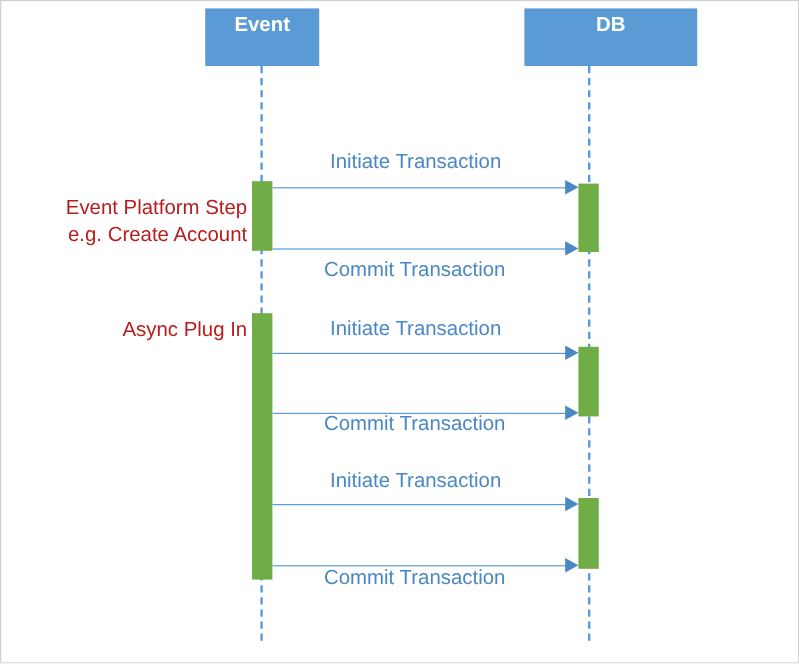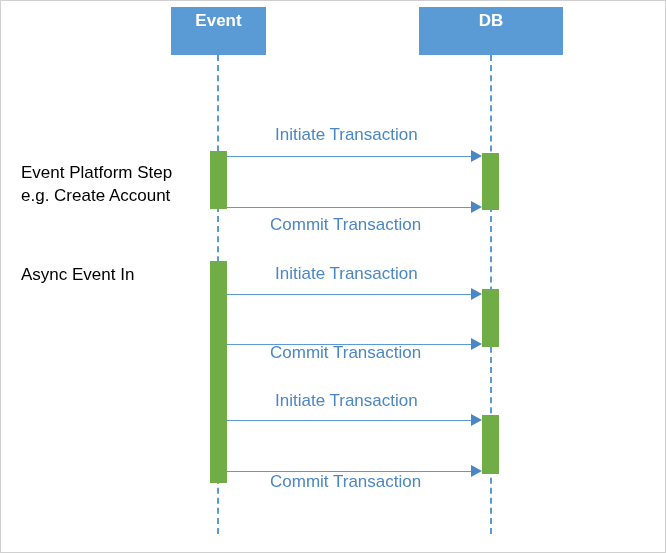--- a/index.html
+++ b/index.html
@@ -74,53 +74,54 @@
     color: #4A87C4;
     font-size: 17px;
     line-height: 20px;
     white-space: nowrap;
     text-align: right;
   }
 
   
   .side-label {
     position: absolute;
-    color: #000000;
+    color: #b91c1c;
     font-size: 17px;
     line-height: 23px;
+    text-align: right;
     white-space: pre-line;
   }
 </style>
 </head>
 <body>
 
 <div id="canvas">
 
   <div class="actor-box" style="left:170px; top:6px; width:95px; height:48px;">
     <span><span>Event</span><br></span>
   </div>
 
-  <div class="actor-box" style="left:418px; top:6px; width:144px; height:48px;">
+  <div class="actor-box" style="left:436px; top:6px; width:144px; height:48px;">
     <span><span>DB</span><br></span>
   </div>
 
   <div class="lifeline" style="left:216px; top:54px; height:479px;"></div>
   <div class="lifeline" style="left:489px; top:54px; height:479px;"></div>
 
   <div class="activation" style="left:209px; top:150px; width:17px; height:58px;"></div>
   <div class="activation" style="left:209px; top:260px; width:17px; height:222px;"></div>
 
   <div class="activation" style="left:481px; top:152px; width:17px; height:57px;"></div>
   <div class="activation" style="left:481px; top:288px; width:17px; height:58px;"></div>
   <div class="activation" style="left:481px; top:414px; width:17px; height:59px;"></div>
 
   <div class="side-label" style="left:20px; top:160px; width:185px;">Event Platform Step
 e.g. Create Account</div>
 
-  <div class="side-label" style="left:20px; top:262px; width:185px;">Async Event In</div>
+  <div class="side-label" style="left:20px; top:262px; width:185px;">Async Plug In</div>
 
   <div class="msg-label" style="left:274px; top:124px;">Initiate Transaction</div>
   <div class="msg-line" style="left:226px; top:155px; width:245px;"></div>
   <div class="msg-head" style="left:470px; top:149px;"></div>
 
   <div class="msg-label" style="left:269px; top:214px;">Commit Transaction</div>
   <div class="msg-line" style="left:226px; top:206px; width:245px;"></div>
   <div class="msg-head" style="left:470px; top:200px;"></div>
 
   <div class="msg-label" style="left:274px; top:263px;">Initiate Transaction</div>

